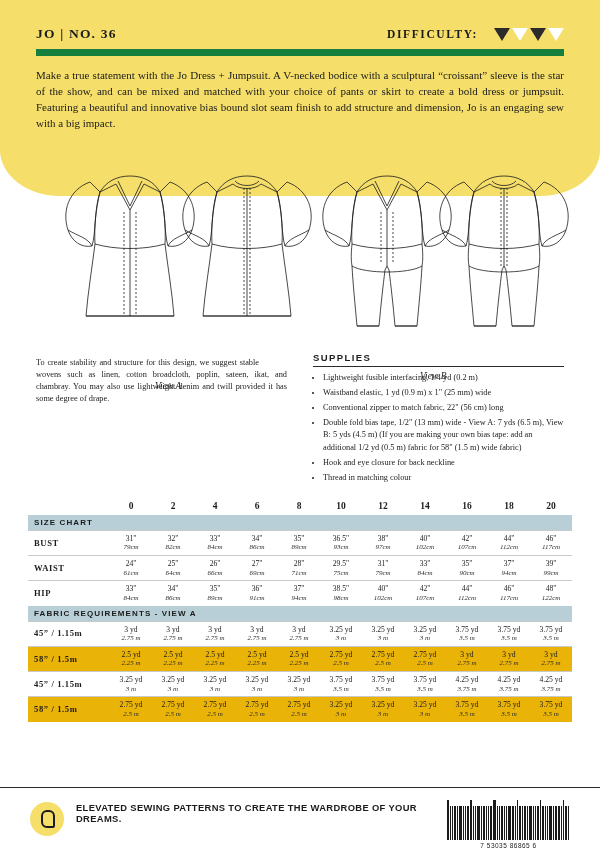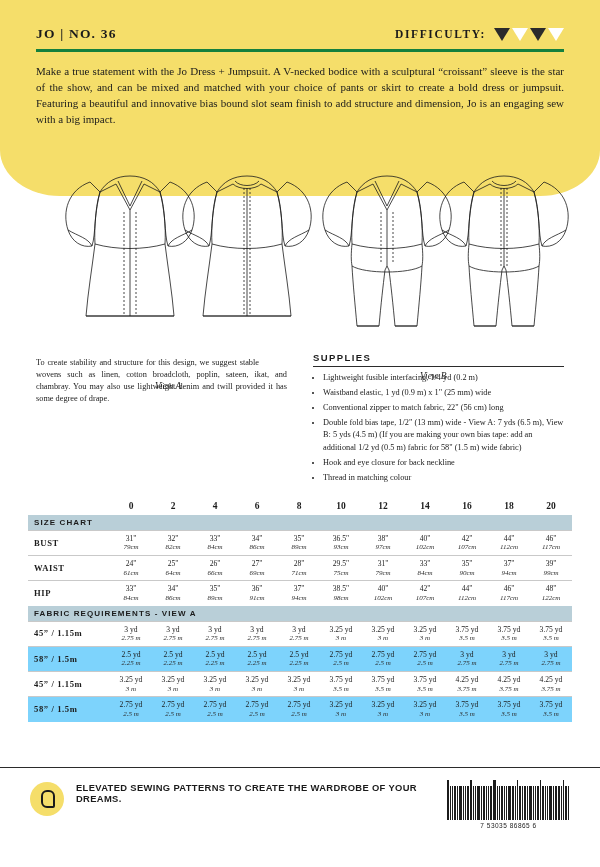--- a/index.html
+++ b/index.html
@@ -34,31 +34,31 @@
   }
   .header-inner {
     position:absolute;
     left:0; right:0; top:0;
     padding:0 36px;
     z-index:3;
   }
   .title-row {
     display:flex; align-items:center; justify-content:space-between;
     padding-top:26px;
-    border-bottom:3px solid #15803d;
+    border-bottom:7px solid #15803d;
     padding-bottom:7px;
   }
   .pattern-title {
     font-family:"Liberation Serif", serif;
     font-size:13.5px;
     letter-spacing:1.2px;
     font-weight:bold;
   }
   .difficulty {
-    display:flex; align-items:center; gap:8px;
+    display:flex; align-items:center; gap:16px;
   }
   .difficulty-label {
     font-size:11.5px; letter-spacing:1.6px; font-weight:bold;
   }
   .tri-row { display:flex; gap:2px; align-items:center; }
   .tri {
     width:0;height:0;
     border-left:8px solid transparent;
     border-right:8px solid transparent;
     border-top:13px solid #2b2b2b;
@@ -149,26 +149,26 @@
     line-height:1.25;
   }
   .d-row td.lbl {
     text-align:left;
     padding-left:6px;
     font-size:8.6px;
     font-weight:bold;
     letter-spacing:.6px;
   }
   .d-row td .metric { font-style:italic; font-size:7px; display:block; color:#2b2b2b;}
-  .d-row.alt td { background:#7dd3fc; }
+  .d-row.alt td { background:#eab308; }
 
   
   .footer {
     position:absolute;
-    left:0; right:0; bottom:0; height:100px;
+    left:0; right:0; bottom:0; height:80px;
     border-top:1px solid #2b2b2b;
     padding:10px 30px 0 30px;
     display:flex; align-items:flex-start; gap:12px;
   }
   .logo-circle {
     width:34px;height:34px;border-radius:50%;
     background:#f5de6a;
     position:relative; flex:none;
     margin-top:4px;
   }

